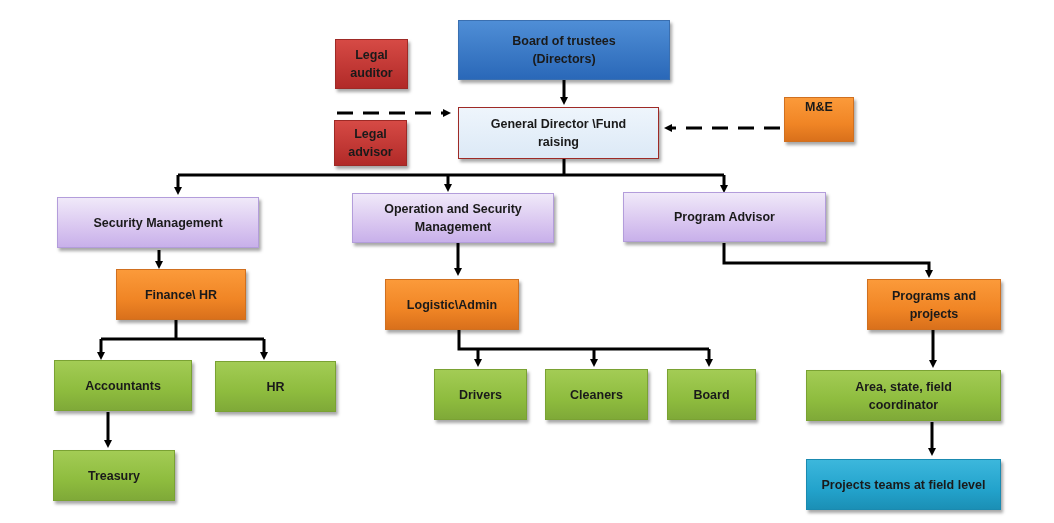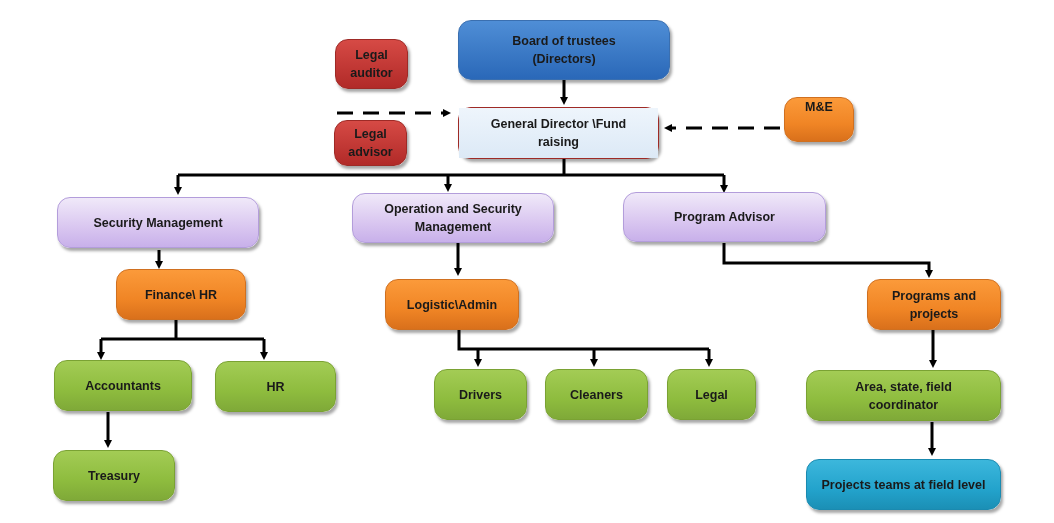--- a/index.html
+++ b/index.html
@@ -1,19 +1,19 @@
 <!DOCTYPE html>
 <html><head>
 <meta charset="utf-8">
 <style>
   html,body{margin:0;padding:0;background:#ffffff;}
   body{width:1054px;height:523px;position:relative;overflow:hidden;font-family:"Liberation Sans","DejaVu Sans",sans-serif;}
   .node{position:absolute;display:flex;align-items:center;justify-content:center;text-align:center;
         font-weight:bold;font-size:12.5px;line-height:18px;color:#1a1a1a;box-sizing:border-box;
-        box-shadow:2px 3px 3px rgba(0,0,0,0.35);border-radius:13px;}
+        box-shadow:2px 3px 3px rgba(0,0,0,0.35);}
   .node span{display:block;padding:0 6px;}
   .blue{background:linear-gradient(#4f8ed6,#2a68b8);border:1px solid #3a6fb0;}
   .red{background:linear-gradient(#d64a45,#b12a28);border:1px solid #9e2a26;}
   .purple{background:linear-gradient(#f0e9f9,#d9c6f0 60%,#c8b0ea);border:1px solid #b39ddb;}
   .orange{background:linear-gradient(#fb9a3a,#f08525 60%,#d9701b);border:1px solid #d07020;}
   .green{background:linear-gradient(#a3cc55,#8ebc3e 60%,#7fa938);border:1px solid #7aa233;}
   .cyan{background:linear-gradient(#3cb7dc,#23a3cc 60%,#1b8fb5);border:1px solid #1a8ab0;}
   .gd-outer{background:#c8322f;border:1px solid #9e2a26;}
   .gd-inner{width:100%;height:100%;background:linear-gradient(#eef5fc,#dce9f6);display:flex;align-items:center;justify-content:center;}
   svg.lines{position:absolute;left:0;top:0;}
@@ -125,21 +125,21 @@
 
 <div class="node green" style="left:434px;top:369px;width:93px;height:51px;">
   <span>Drivers</span>
 </div>
 
 <div class="node green" style="left:545px;top:369px;width:103px;height:51px;">
   <span>Cleaners</span>
 </div>
 
 <div class="node green" style="left:667px;top:369px;width:89px;height:51px;">
-  <span>Legal</span>
+  <span>Board</span>
 </div>
 
 <div class="node green" style="left:806px;top:370px;width:195px;height:51px;">
   <span style="width:140px;">Area, state, field coordinator</span>
 </div>
 
 <div class="node cyan" style="left:806px;top:459px;width:195px;height:51px;">
   <span>Projects teams at field level</span>
 </div>
 

